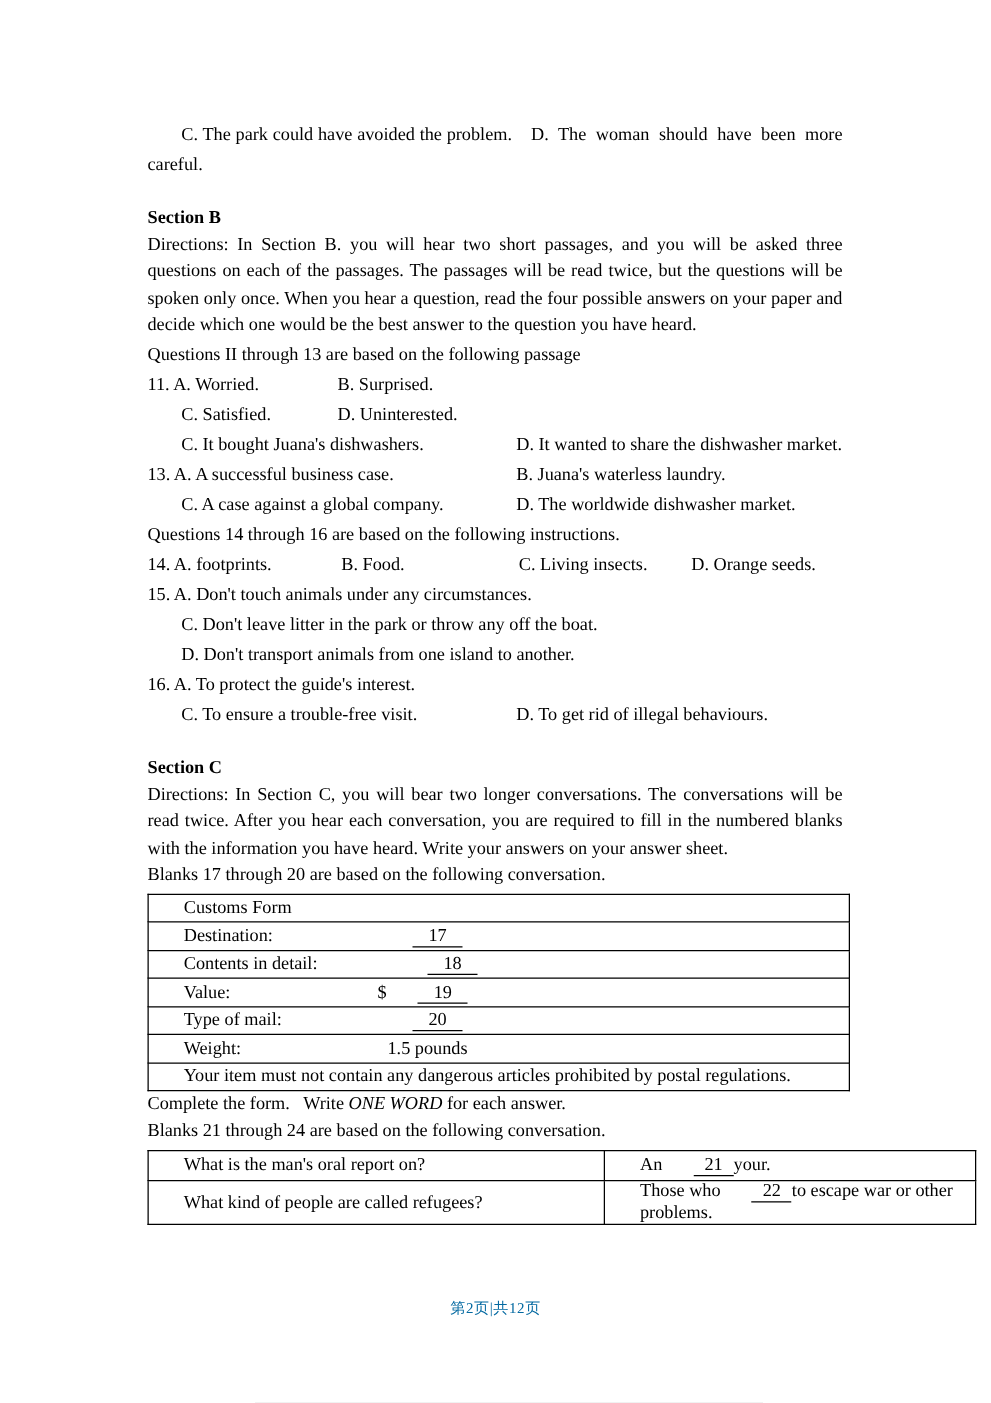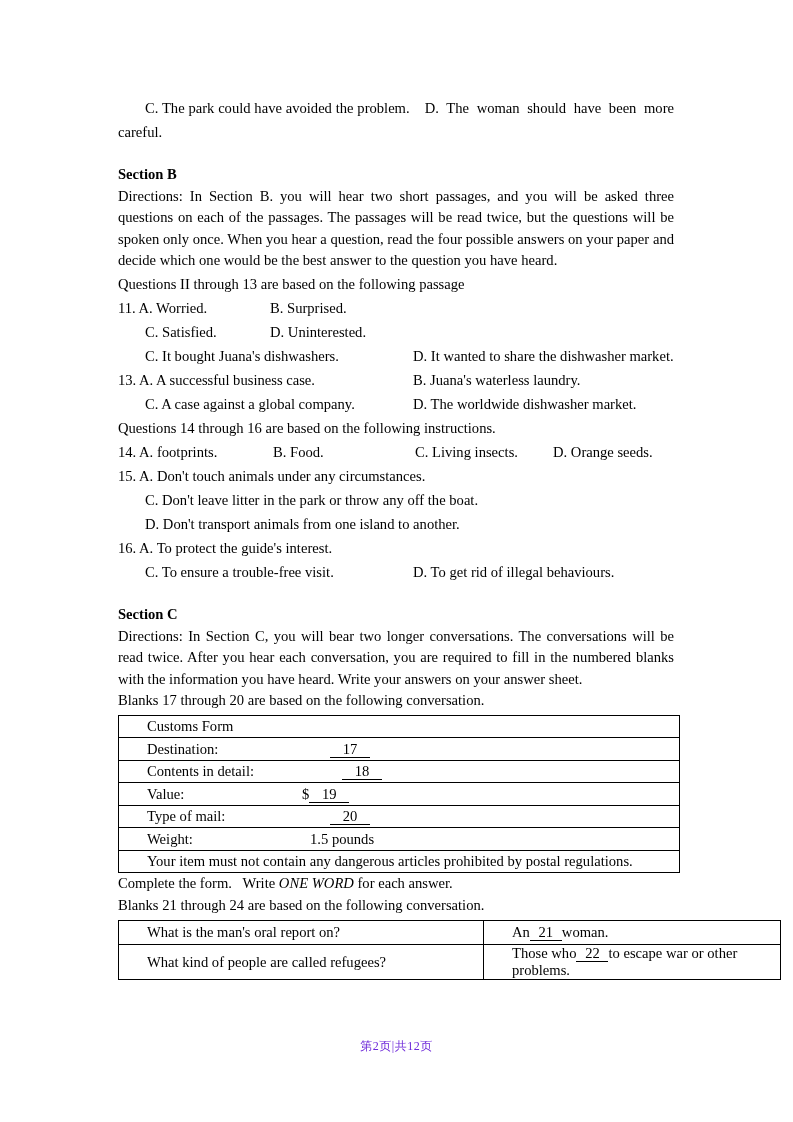--- a/index.html
+++ b/index.html
@@ -19,32 +19,32 @@
   .c152{width:152px;flex:none;}
   .c295{width:295px;flex:none;}
   .c155{width:155px;flex:none;}
   .c142{width:142px;flex:none;}
   .c138{width:138px;flex:none;}
   .ind{padding-left:27px;box-sizing:border-box;}
   table{border-collapse:collapse;table-layout:fixed;}
   .customs{width:562px;margin-top:3px;}
   .customs td{border:1px solid #000;height:21.5px;padding:0 4px 0 28px;vertical-align:middle;}
   .lw{display:inline-block;width:155px;}
-  .blank{display:inline-block;min-width:16px;text-align:center;border-bottom:1px solid #000;padding:0 12px;line-height:16px;}
+  .blank{display:inline-block;min-width:16px;text-align:center;border-bottom:1px solid #000;padding:0 12px;line-height:16px;margin-left:25px;}
   .m1{margin-left:28px;}
   .m2{margin-left:40px;}
   .m3{margin-left:8px;}
   .qa{width:663px;margin-top:3px;}
   .qa td{border:1px solid #000;height:23.5px;padding:0 4px 0 28px;vertical-align:middle;}
   .qa td.qcol{width:332px;}
   .qa .blank{padding:0 8px;}
   em{font-style:italic;}
   .footer{
     position:absolute;left:0;right:0;top:1038px;text-align:center;
-    font-size:12px;color:#6d28d9;letter-spacing:0.5px;
+    font-size:12px;color:#0369a1;letter-spacing:0.5px;
   }
 </style>
 </head>
 <body>
 
 <div class="page">
   <div class="content">
 
     <p class="indent">C. The park could have avoided the problem.    D.  The  woman  should  have  been  more careful.</p>
 
@@ -148,21 +148,21 @@
 
     <div class="line"><span>Complete the form.   Write </span><em>ONE WORD</em><span> for each answer.</span></div>
 
     <div class="line">Blanks 21 through 24 are based on the following conversation.</div>
 
     <table class="qa">
       <tbody>
           <tr>
         <td class="qcol"><span>What is the man's oral report on?</span></td>
         <td class="ans">
-          <span>An</span><span class="blank">21</span><span>woman.</span>
+          <span>An</span><span class="blank">21</span><span>your.</span>
         </td>
       </tr>
       <tr>
         <td class="qcol"><span>What kind of people are called refugees?</span></td>
         <td class="ans">
           <span>Those who</span><span class="blank">22</span><span>to escape war or other problems.</span>
         </td>
       </tr>
     </tbody>
       </table>

